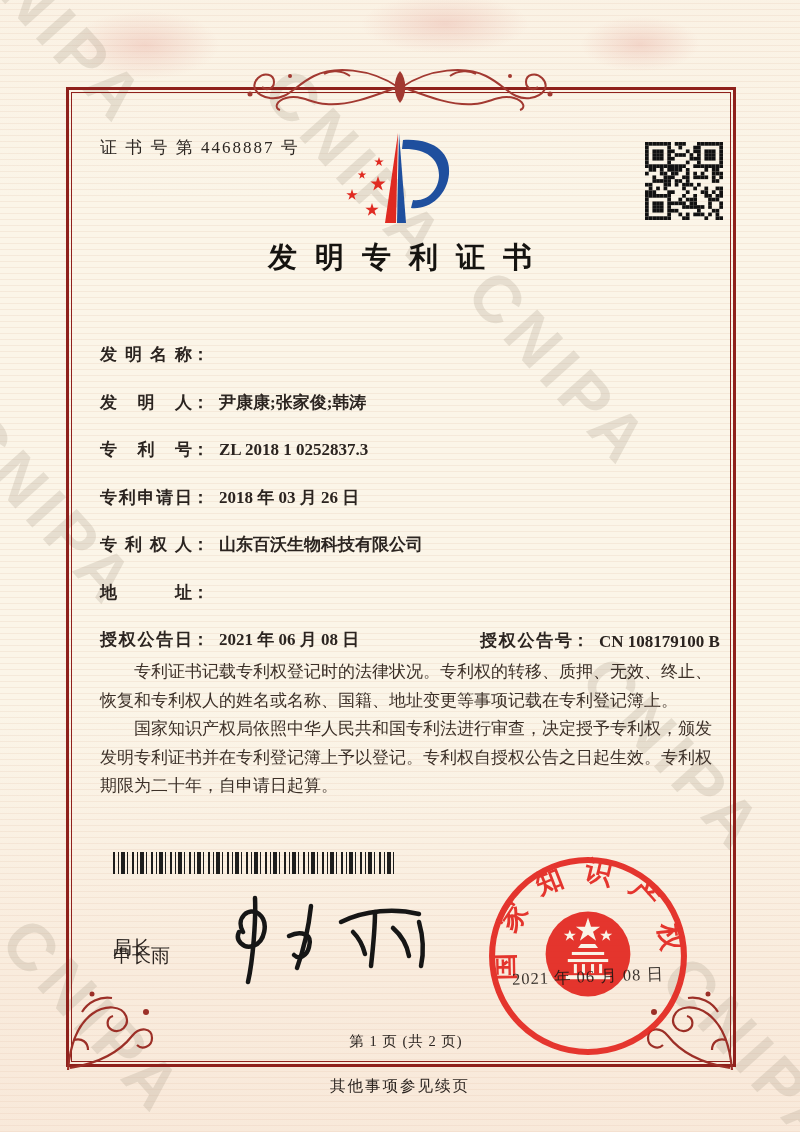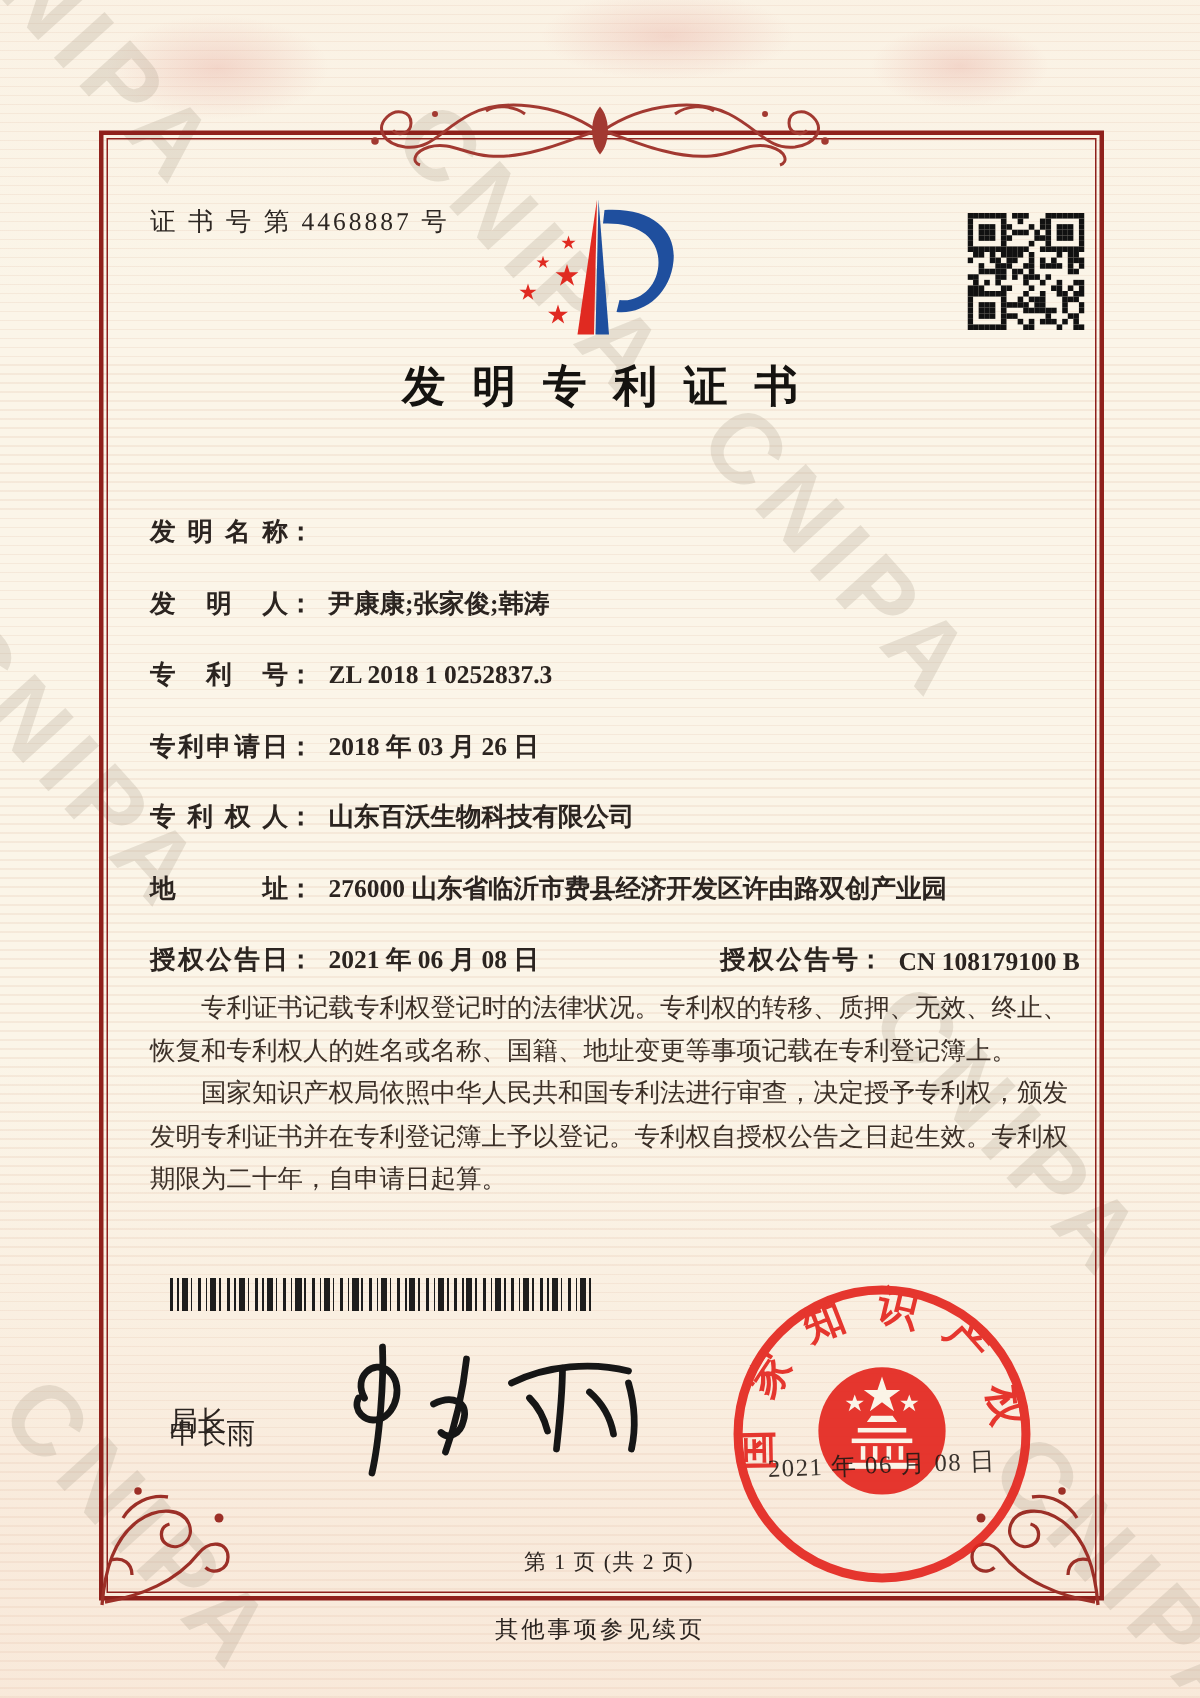--- a/index.html
+++ b/index.html
@@ -414,21 +414,20 @@
       <span class="fvalue">2018 年 03 月 26 日</span>
     </div>
     <div class="frow">
       <span class="flabel">专利权人</span>
         <span class="fcolon">：</span>
       <span class="fvalue">山东百沃生物科技有限公司</span>
     </div>
     <div class="frow">
       <span class="flabel">地址</span>
         <span class="fcolon">：</span>
-      <span class="fvalue">276000 山东省临沂市费县经济开发区许由路双创产业园</span>
     </div>
     <div class="frow">
       <span class="flabel">授权公告日</span>
         <span class="fcolon">：</span>
       <span class="fvalue">2021 年 06 月 08 日</span>
       <span class="pair2">
         <span class="flabel">授权公告号</span>
           <span class="fcolon">：</span>
         <span class="fvalue">CN 108179100 B</span>
       </span>

